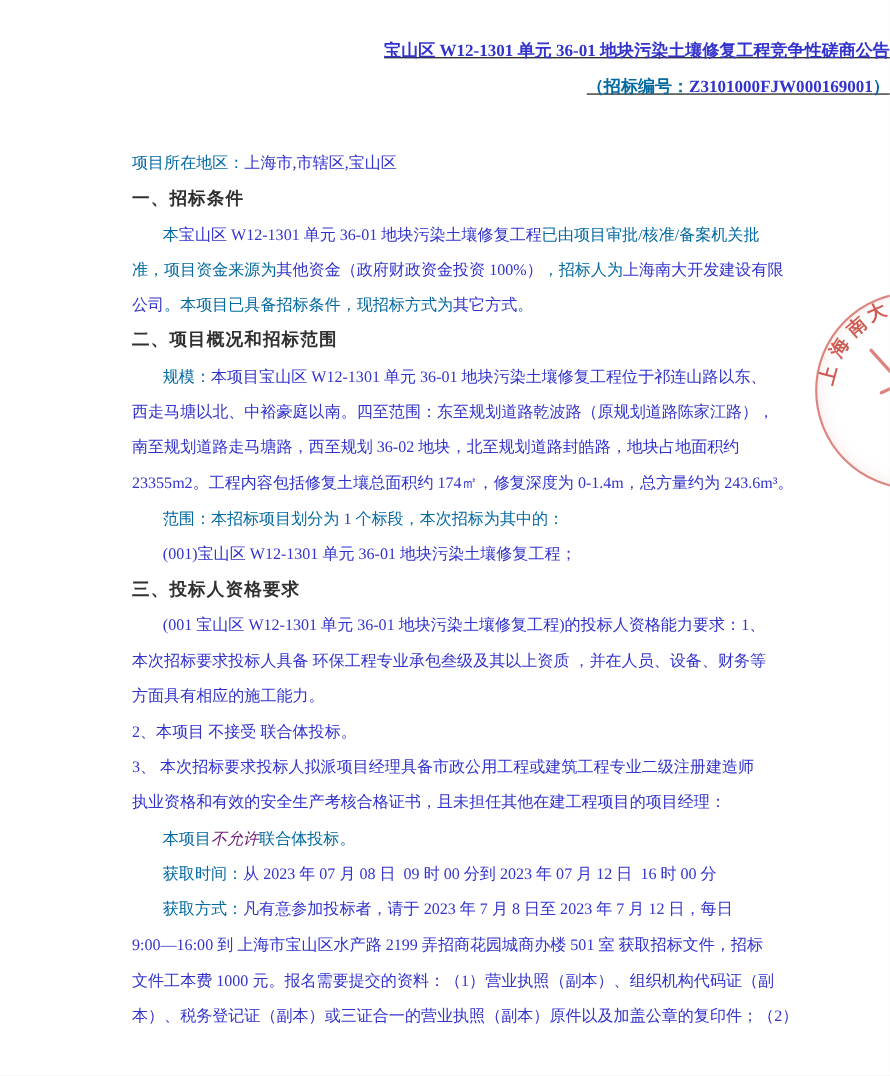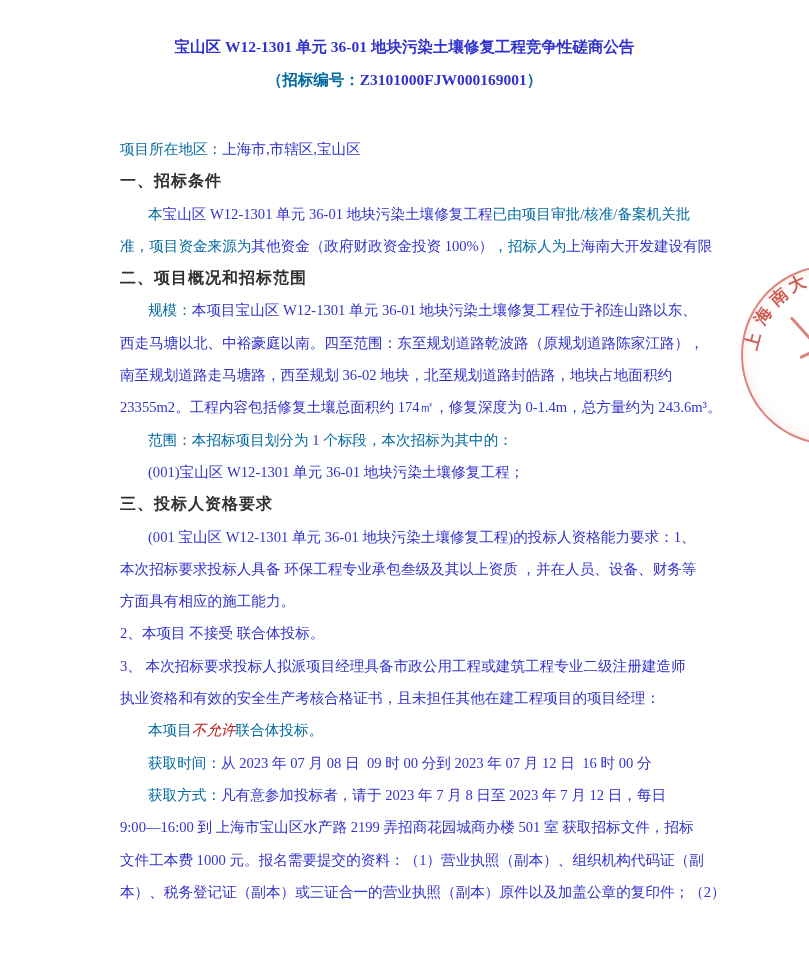--- a/index.html
+++ b/index.html
@@ -6,33 +6,34 @@
   .page{
     position:relative;
     width:809px;height:978px;
     background:#ffffff;
     overflow:hidden;
     font-family:"Liberation Serif","DejaVu Serif",serif;
     margin:0 auto;
   }
   #titles{
     position:absolute;top:30px;left:0;width:809px;
-    text-align:center;
+    text-align:right;
+    text-decoration:underline;
   }
   #titles .ln{line-height:33px;font-size:15.5px;font-weight:bold;white-space:pre;}
   #doc{
     position:absolute;top:133px;left:120px;width:600px;
   }
   #doc .ln{line-height:32.3px;height:32.3px;font-size:14.6px;white-space:pre;}
   #doc .ln.ind{padding-left:28px;}
   #doc .ln.l-h{font-size:16px;font-weight:bold;color:#303030;letter-spacing:1px;}
   .c-blue{color:#3232cd;}
   .c-dark{color:#0369a1;}
   .c-head{color:#303030;}
-  .c-bluei{color:#b91c1c;font-style:italic;margin-top:16px;}
+  .c-bluei{color:#701a75;font-style:italic;margin-top:16px;}
   
   #stamp{position:absolute;left:0;top:0;width:809px;height:978px;pointer-events:none;}
   .seal-circle{
     position:absolute;left:741px;top:265px;width:176px;height:176px;
     border:2.5px solid rgba(207,92,83,0.75);
     border-radius:50%;
     box-shadow:inset 0 0 14px rgba(235,160,150,0.25);
   }
   .seal-char{
     position:absolute;
@@ -50,20 +51,21 @@
 <div class="page">
   <div id="titles">
       <div class="ln l-title"><span class="c-blue">宝山区 W12-1301 单元 36-01 地块污染土壤修复工程竞争性磋商公告</span></div>
       <div class="ln l-title"><span class="c-dark">（招标编号：</span><span class="c-blue">Z3101000FJW000169001</span><span class="c-dark">）</span></div>
     </div>
   <div id="doc">
       <div class="ln l-meta"><span class="c-dark">项目所在地区：</span><span class="c-blue">上海市,市辖区,宝山区</span></div>
       <div class="ln l-h"><span class="c-head">一、招标条件</span></div>
       <div class="ln l-body ind"><span class="c-dark">本</span><span class="c-blue">宝山区 W12-1301 单元 36-01 地块污染土壤修复工程</span><span class="c-dark">已由项目审批/核准/备案机关批</span></div>
       <div class="ln l-body"><span class="c-dark">准，项目资金来源为</span><span class="c-blue">其他资金（政府财政资金投资 100%）</span><span class="c-dark">，招标人为</span><span class="c-blue">上海南大开发建设有限</span></div>
+      <div class="ln l-body"><span class="c-blue">公司</span><span class="c-dark">。本项目已具备招标条件，现招标方式为</span><span class="c-blue">其它方式</span><span class="c-dark">。</span></div>
       <div class="ln l-h"><span class="c-head">二、项目概况和招标范围</span></div>
       <div class="ln l-body ind"><span class="c-dark">规模：</span><span class="c-blue">本项目宝山区 W12-1301 单元 36-01 地块污染土壤修复工程位于祁连山路以东、</span></div>
       <div class="ln l-body"><span class="c-blue">西走马塘以北、中裕豪庭以南。四至范围：东至规划道路乾波路（原规划道路陈家江路），</span></div>
       <div class="ln l-body"><span class="c-blue">南至规划道路走马塘路，西至规划 36-02 地块，北至规划道路封皓路，地块占地面积约</span></div>
       <div class="ln l-body"><span class="c-blue">23355m2。工程内容包括修复土壤总面积约 174㎡，修复深度为 0-1.4m，总方量约为 243.6m³。</span></div>
       <div class="ln l-body ind"><span class="c-dark">范围：本招标项目划分为 </span><span class="c-blue">1</span><span class="c-dark"> 个标段，本次招标为其中的：</span></div>
       <div class="ln l-body ind"><span class="c-blue">(001)宝山区 W12-1301 单元 36-01 地块污染土壤修复工程；</span></div>
       <div class="ln l-h"><span class="c-head">三、投标人资格要求</span></div>
       <div class="ln l-body ind"><span class="c-blue">(001 宝山区 W12-1301 单元 36-01 地块污染土壤修复工程)的投标人资格能力要求：1、</span></div>
       <div class="ln l-body"><span class="c-blue">本次招标要求投标人具备 环保工程专业承包叁级及其以上资质 ，并在人员、设备、财务等</span></div>

